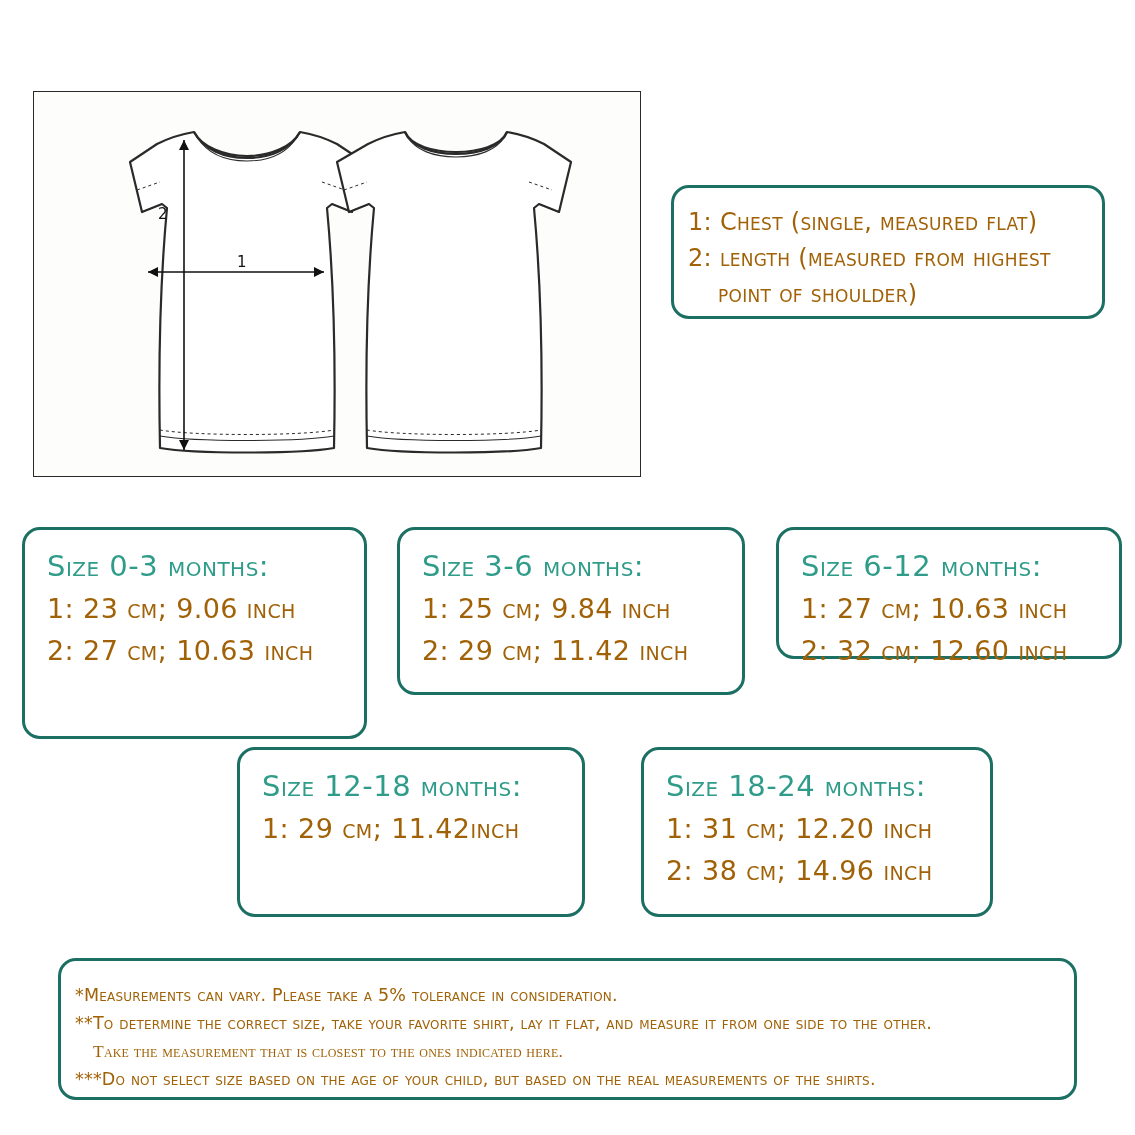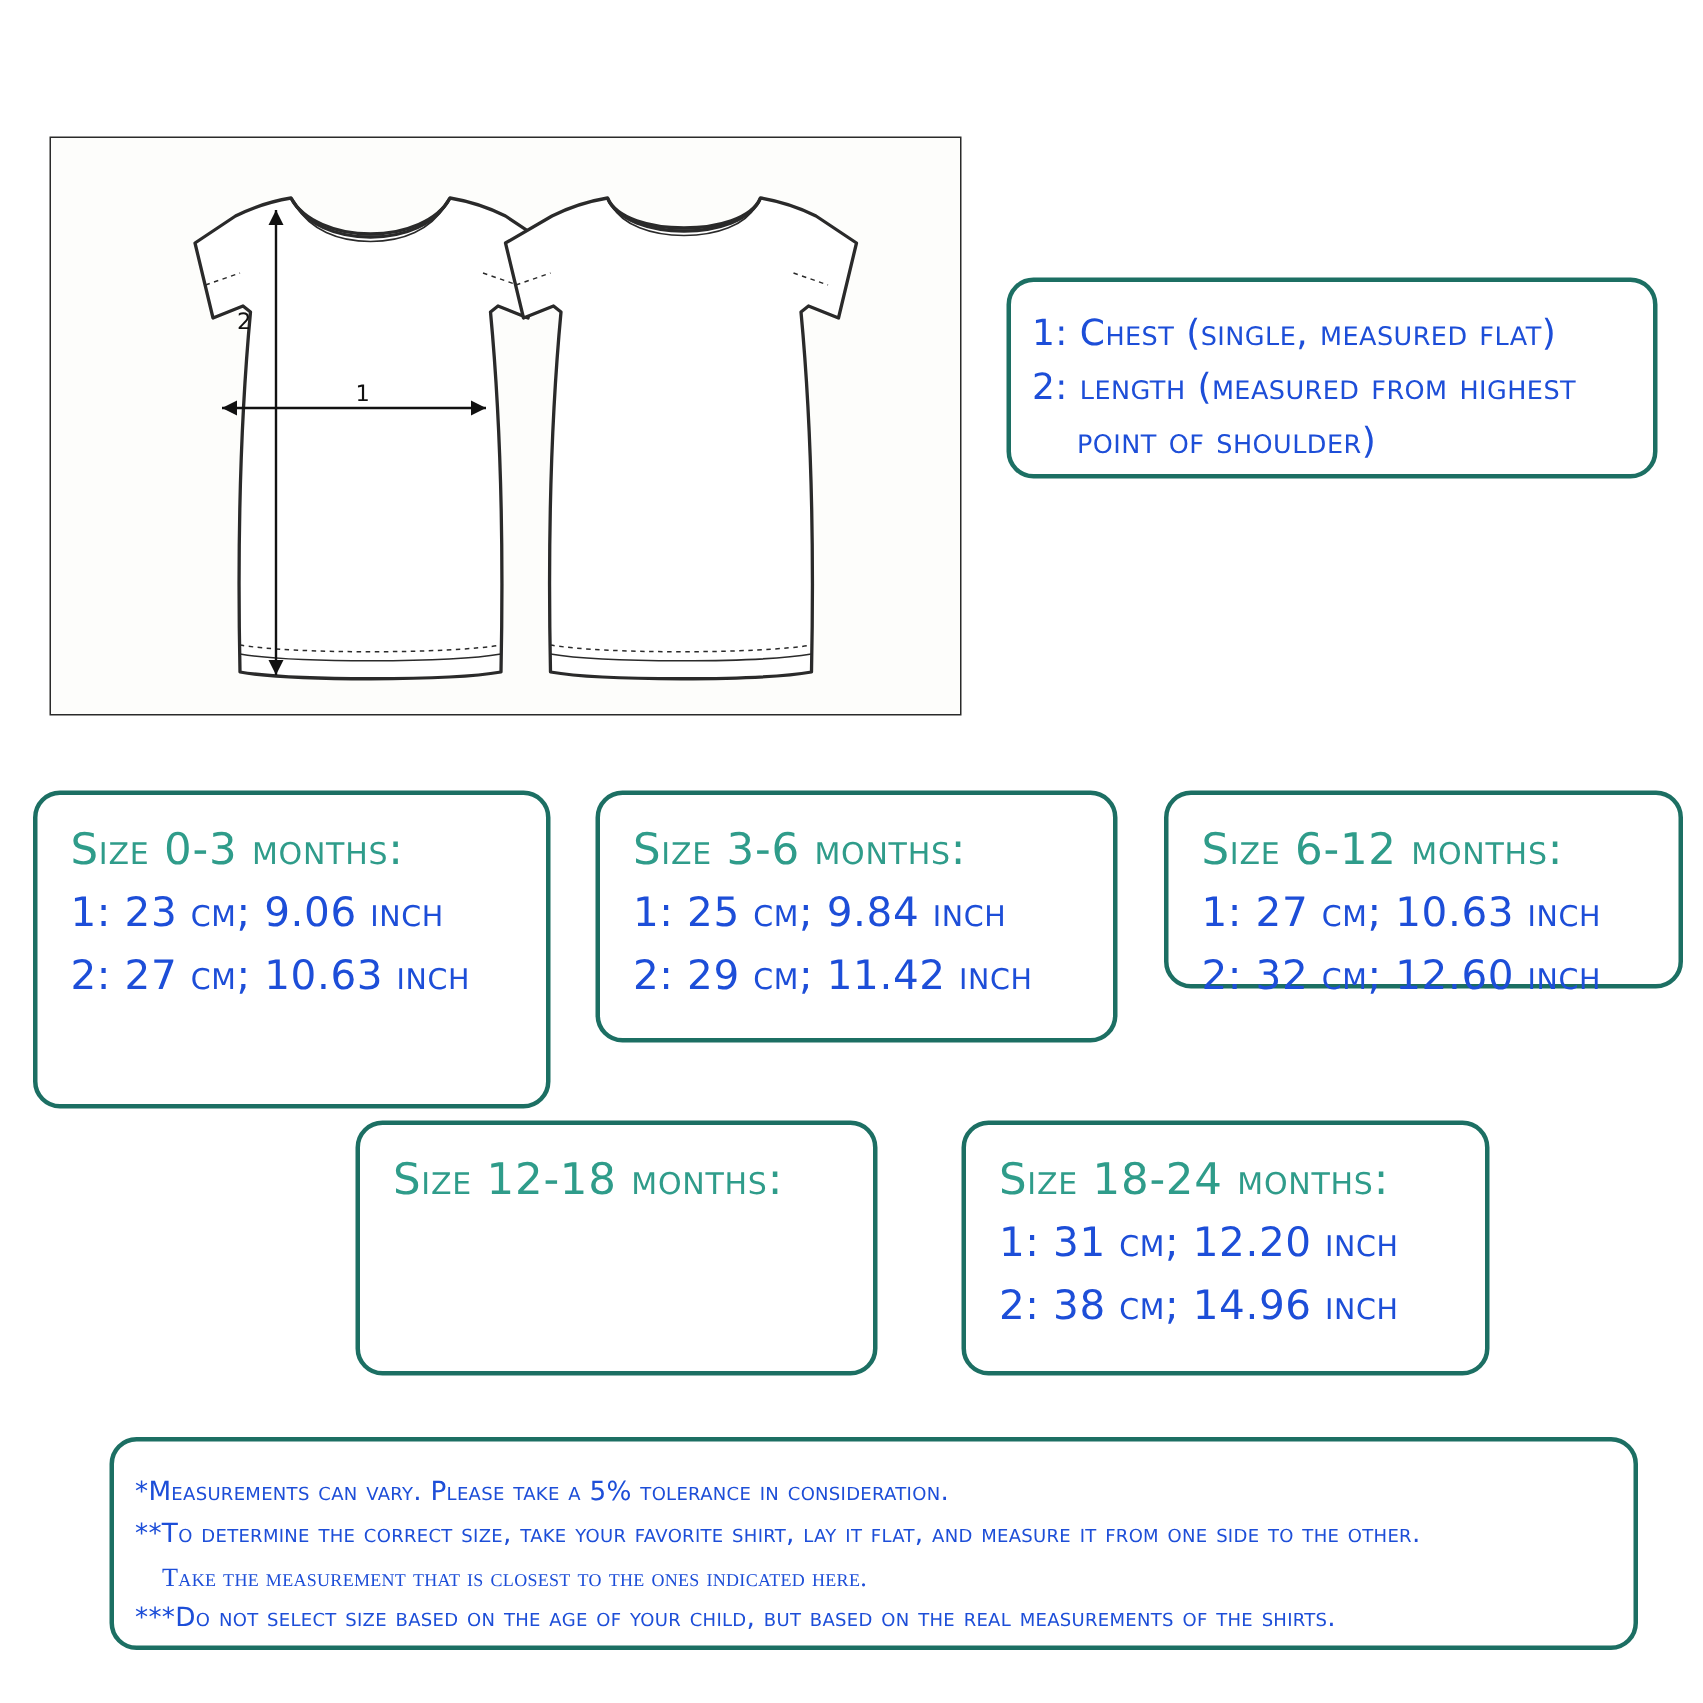--- a/index.html
+++ b/index.html
@@ -34,21 +34,21 @@
 
   
   .tealbox {
     position: absolute;
     box-sizing: border-box;
     border: 3px solid #1c6f63;
     border-radius: 18px;
     background: #ffffff;
   }
   .legend-line, .size-line, .note-line {
-    color: #1d4ed8;
+    color: #a16207;
     font-family: "DejaVu Sans", sans-serif;
     font-variant: small-caps;
     white-space: nowrap;
   }
 
   
   #legend-box {
     left: 671px;
     top: 185px;
     width: 434px;
@@ -84,21 +84,20 @@
   #size-card-3 { left: 237px; top: 747px; width: 348px; height: 170px; }
   #size-card-4 { left: 621px; top: 747px; width: 352px; height: 170px; margin-left: 20px; }
 
   
   #notes-box {
     left: 58px;
     top: 958px;
     width: 1019px;
     height: 142px;
     padding: 20px 0 0 14px;
-    margin-left: 15px;
   }
   #notes-box .note-line {
     font-size: 17.5px;
     line-height: 28px;
     letter-spacing: 0.2px;
   }
   #notes-box .note-indent { padding-left: 18px; font-family: Liberation Serif, serif; }
 </style>
 </head>
 <body>
@@ -183,20 +182,21 @@
 </div>
 
 <div class="tealbox size-card" id="size-card-2">
   <div class="size-title">Size 6-12 months:</div>
   <div class="size-line">1: 27 cm; 10.63 inch</div>
   <div class="size-line">2: 32 cm; 12.60 inch</div>
 </div>
 
 <div class="tealbox size-card" id="size-card-3">
   <div class="size-title">Size 12-18 months:</div>
+  <div class="size-line">1: 29 cm; 11.42inch</div>
 </div>
 
 <div class="tealbox size-card" id="size-card-4">
   <div class="size-title">Size 18-24 months:</div>
   <div class="size-line">1: 31 cm; 12.20 inch</div>
   <div class="size-line">2: 38 cm; 14.96 inch</div>
 </div>
 
 <div class="tealbox" id="notes-box">
   <div class="note-line">*Measurements can vary. Please take a 5% tolerance in consideration.</div>

